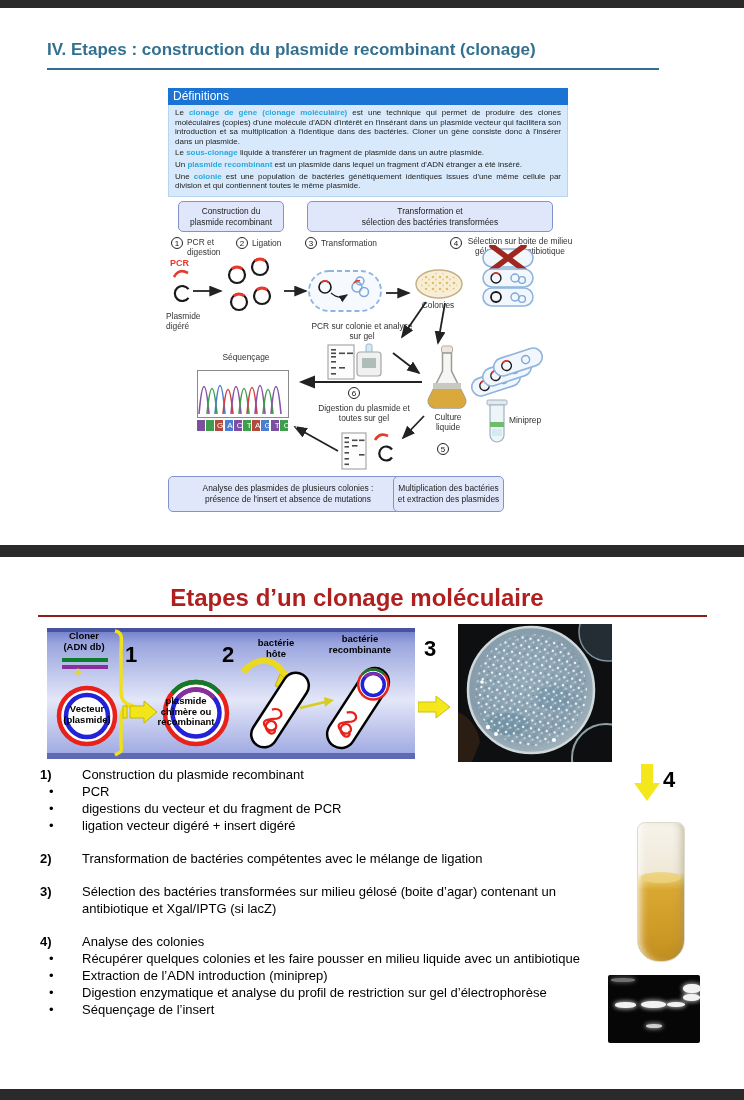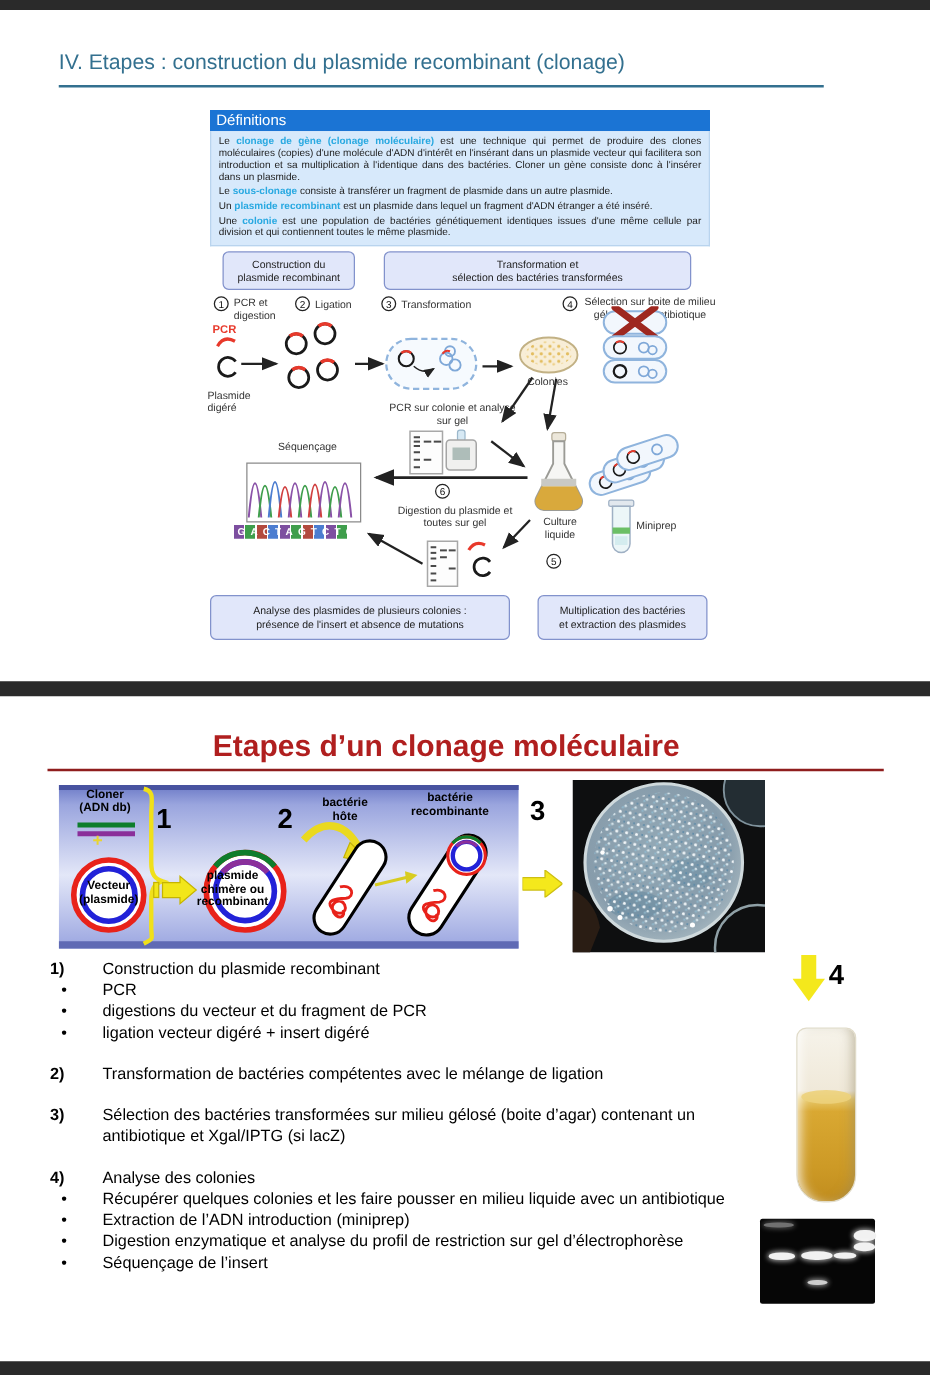--- a/index.html
+++ b/index.html
@@ -1,33 +1,33 @@
 <!DOCTYPE html>
 <html><head>
 <meta charset="utf-8">
 <style>
   *{margin:0;padding:0;box-sizing:border-box}
   html,body{width:744px;height:1100px}
   body{position:relative;background:#fff;font-family:"Liberation Sans",sans-serif;overflow:hidden;color:#111}
   .bar{position:absolute;left:0;width:744px;background:#2a2a2a}
   
-  .s1-title{position:absolute;left:47px;top:40px;width:660px;font-size:17px;font-weight:normal;color:#33708f}
+  .s1-title{position:absolute;left:47px;top:40px;width:660px;font-size:17px;font-weight:bold;color:#33708f}
   .s1-underline{position:absolute;left:47px;top:68px;width:612px;height:2px;background:#33708f}
   .defs-box{position:absolute;left:168px;top:88px;width:400px}
   .defs-header{background:#1b74d4;color:#fff;font-size:12px;padding:1px 5px 2px}
   .defs-body{background:#d7e9fb;border:1px solid #b9d4ee;border-top:none;font-size:8px;line-height:1.2;color:#222;padding:3px 6px;text-align:justify}
   .defs-body p{margin-bottom:2px}
   .kw{color:#29a9e1;font-weight:bold}
   .pbox{position:absolute;background:#e1e7fa;border:1.2px solid #8292cc;border-radius:5px;display:flex;flex-direction:column;align-items:center;justify-content:center;font-size:8.4px;line-height:1.3;color:#222;text-align:center}
   .ncirc{position:absolute;width:12px;height:12px;border:1.2px solid #222;border-radius:50%;font-size:8px;display:flex;align-items:center;justify-content:center;background:#fff;color:#111}
   .slabel{position:absolute;font-size:8.4px;color:#333;line-height:1.18}
   .ctr{text-align:center}
   .red{color:#e8392b;font-weight:bold}
   .chrom{position:absolute;left:197px;top:370px;width:92px;height:48px;background:#fff;border:1.5px solid #8a8a8a}
-  .seqrow{position:absolute;left:187px;top:420px;width:92px;height:11px;color:#fff;font-size:8px;font-weight:bold;letter-spacing:4.1px;padding-left:3px;line-height:11px;background:repeating-linear-gradient(90deg,#7d4fa0 0 8px,#fff 8px 9.2px,#3f9e4c 9.2px 17.2px,#fff 17.2px 18.4px,#b24a3e 18.4px 26.4px,#fff 26.4px 27.6px,#4c7dd0 27.6px 35.6px,#fff 35.6px 36.8px)}
+  .seqrow{position:absolute;left:197px;top:420px;width:92px;height:11px;color:#fff;font-size:8px;font-weight:normal;letter-spacing:4.1px;padding-left:20px;line-height:11px;background:repeating-linear-gradient(90deg,#7d4fa0 0 8px,#fff 8px 9.2px,#3f9e4c 9.2px 17.2px,#fff 17.2px 18.4px,#b24a3e 18.4px 26.4px,#fff 26.4px 27.6px,#4c7dd0 27.6px 35.6px,#fff 35.6px 36.8px)}
   
   .s2-title{position:absolute;left:10px;top:584px;width:694px;text-align:center;font-size:24px;font-weight:bold;color:#b01f1f}
   .s2-underline{position:absolute;left:38px;top:615px;width:669px;height:2px;background:#8f1d1d}
   .bignum{position:absolute;font-size:22px;font-weight:bold;color:#000}
   .diag-label{position:absolute;font-weight:bold;font-size:9.5px;line-height:1.12;text-align:center;color:#000}
   .plus{position:absolute;color:#e8d431;font-weight:bold;font-size:14px}
   .list{position:absolute;left:40px;top:766px;width:578px;font-size:13px;line-height:17px;color:#000}
   .row{display:flex}
   .nm{width:42px;flex:none;font-weight:bold}
   .bm{width:42px;flex:none;padding-left:9px}
@@ -46,21 +46,21 @@
 <div class="bar" style="top:545px;height:12px"></div>
 <div class="bar" style="top:1089px;height:11px"></div>
 
 <div class="s1-title">IV. Etapes : construction du plasmide recombinant (clonage)</div>
 <div class="s1-underline"></div>
 
 <div class="defs-box">
   <div class="defs-header">Définitions</div>
   <div class="defs-body">
     <p><span>Le </span><span class="kw">clonage de gène (clonage moléculaire)</span><span> est une technique qui permet de produire des clones moléculaires (copies) d'une molécule d'ADN d'intérêt en l'insérant dans un plasmide vecteur qui facilitera son introduction et sa multiplication à l'identique dans des bactéries. Cloner un gène consiste donc à l'insérer dans un plasmide.</span></p>
-    <p><span>Le </span><span class="kw">sous-clonage</span><span> consiste à transférer un fragment de plasmide dans un autre plasmide.</span></p>
+    <p><span>Le </span><span class="kw">sous-clonage</span><span> liquide à transférer un fragment de plasmide dans un autre plasmide.</span></p>
     <p><span>Un </span><span class="kw">plasmide recombinant</span><span> est un plasmide dans lequel un fragment d'ADN étranger a été inséré.</span></p>
     <p><span>Une </span><span class="kw">colonie</span><span> est une population de bactéries génétiquement identiques issues d'une même cellule par division et qui contiennent toutes le même plasmide.</span></p>
   </div>
 </div>
 
 <div class="pbox" style="left:178px;top:201px;width:106px;height:31px">
   <span>Construction du</span>
   <span>plasmide recombinant</span>
 </div>
 <div class="pbox" style="left:307px;top:201px;width:246px;height:31px">
@@ -249,21 +249,21 @@
         <path d="M73,43 Q78,-12 83,43" stroke="#8a52a8"></path>
     </g>
   </svg>
 </div>
 <div class="seqrow">GACTAGTCTG</div>
 
 <div class="pbox" style="left:168px;top:476px;width:240px;height:36px">
   <span>Analyse des plasmides de plusieurs colonies :</span>
   <span>présence de l'insert et absence de mutations</span>
 </div>
-<div class="pbox" style="left:430px;top:476px;width:136px;height:36px">
+<div class="pbox" style="left:393px;top:476px;width:111px;height:36px">
   <span>Multiplication des bactéries</span>
   <span>et extraction des plasmides</span>
 </div>
 
 <div class="s2-title">Etapes d’un clonage moléculaire</div>
 <div class="s2-underline"></div>
 
 <svg width="368" height="131" viewBox="0 0 368 131" style="position:absolute;left:47px;top:628px">
   <defs>
     <linearGradient id="panelbg" x1="0" y1="0" x2="0" y2="1">

